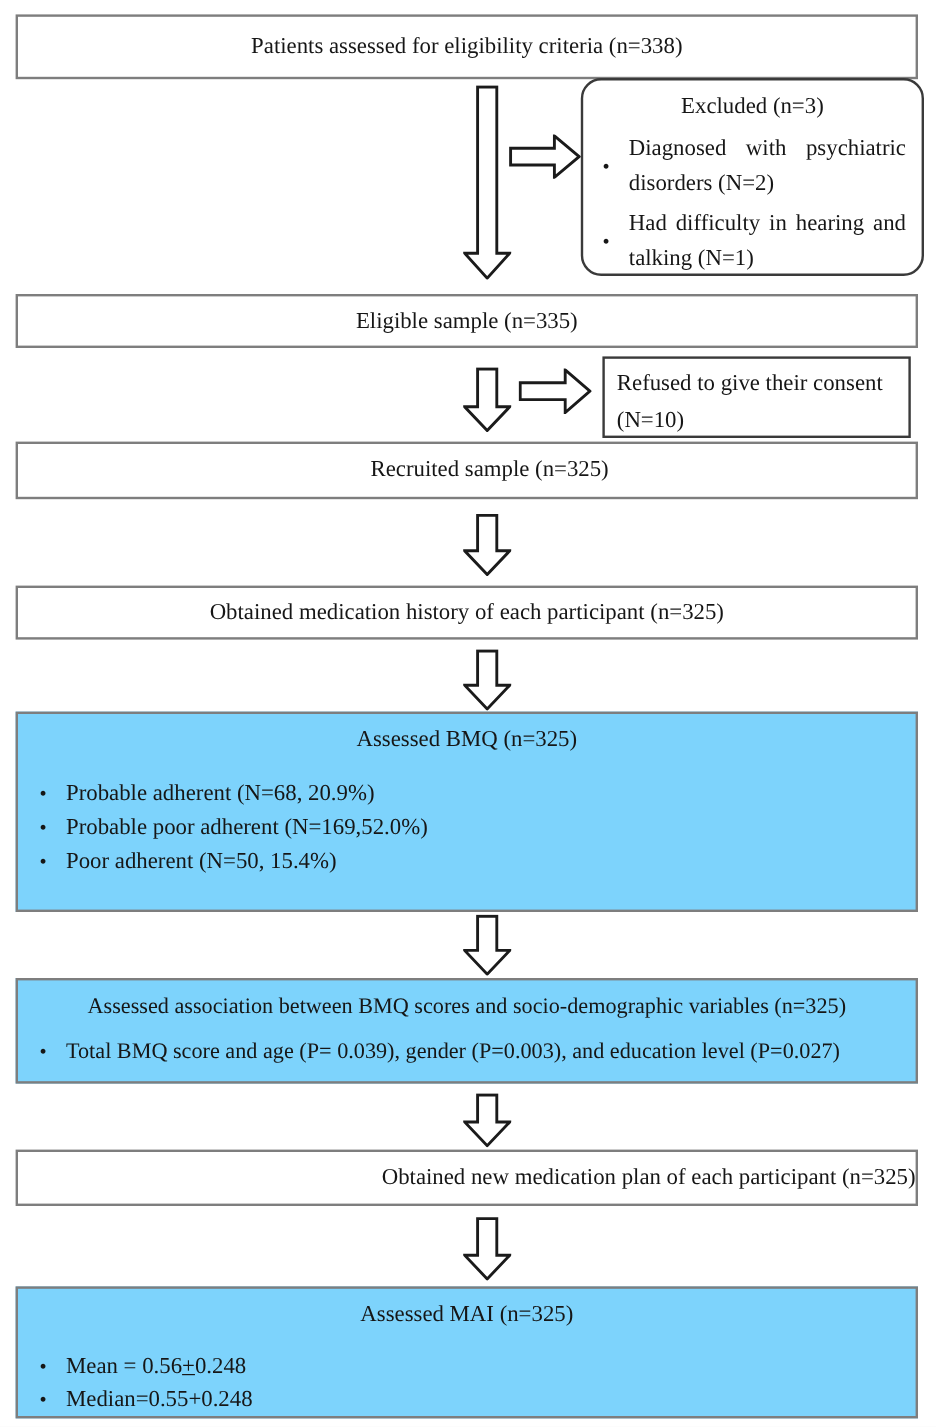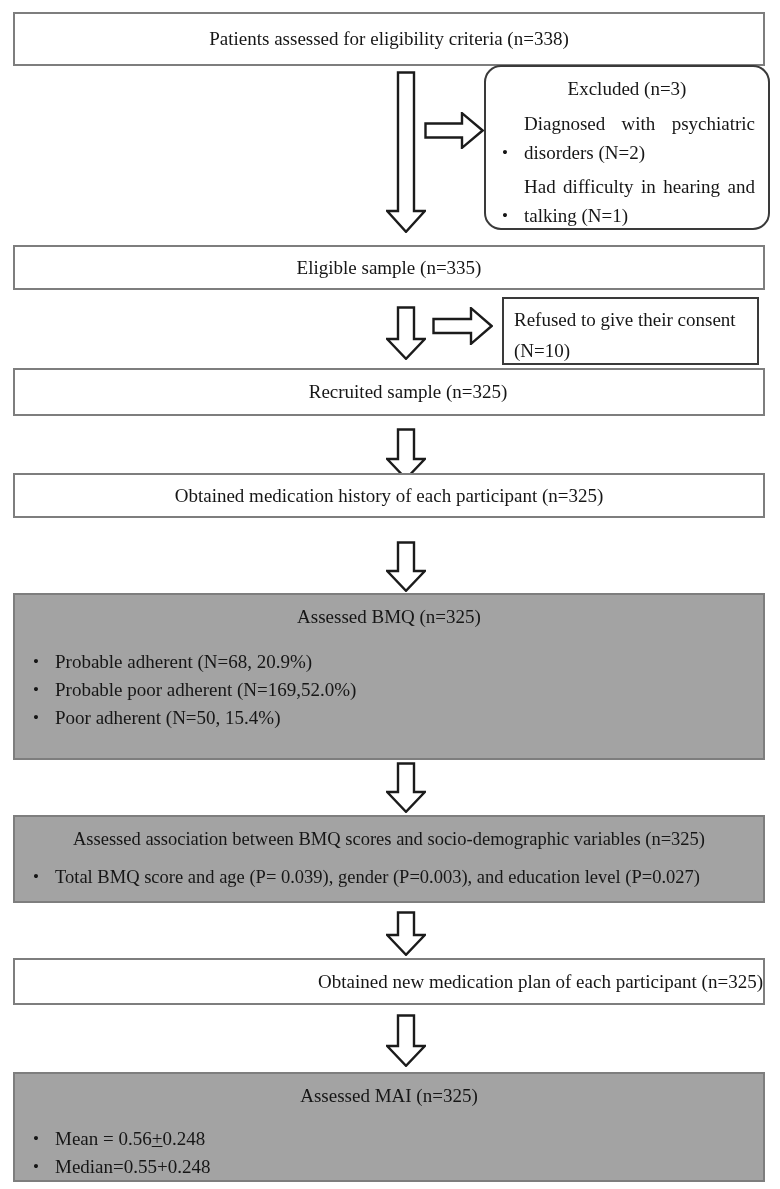--- a/index.html
+++ b/index.html
@@ -19,26 +19,26 @@
     position:absolute;left:13px;width:752px;border:2px solid var(--box-border);
     background:#fff;display:flex;align-items:center;justify-content:center;
     font-size:19px;white-space:nowrap;
   }
   .side-box{
     position:absolute;border:2px solid var(--side-border);background:#fff;
     font-size:19px;
   }
   .multi-box{
     position:absolute;left:13px;width:752px;border:2px solid var(--box-border);
-    background:#a3a3a3;font-size:19px;
+    background:#7dd3fc;font-size:19px;
   }
   .box-title{text-align:center;white-space:nowrap;}
   .arrow{position:absolute;}
   .arrow svg{display:block;width:100%;height:100%;}
-  .b-row{display:flex;align-items:flex-end;}
+  .b-row{display:flex;align-items:center;}
   .b-row .dot{flex:0 0 auto;text-align:center;}
   .b-row .dot::before{content:"\2022";}
   
   .main-list .b-row{padding-left:14px;line-height:28px;}
   .main-list .dot{width:14px;font-size:17px;}
   .main-list .b-text{padding-left:12px;white-space:nowrap;}
   
   .excl-list .b-row{padding-left:8px;line-height:29px;margin-top:5px;}
   .excl-list .dot{width:22px;font-size:17px;padding-top:1px;}
   .excl-list .b-text{flex:1 1 auto;padding-left:8px;padding-right:13px;text-align:justify;}
@@ -106,21 +106,21 @@
   <div class="wide-box" style="top:368px;height:48px;padding-left:38px;">
     <span class="box-title">Recruited sample (n=325)</span>
   </div>
 
   <div class="arrow" style="left:386px;top:428px;width:40px;height:52px;">
     <svg viewBox="0 0 40 52">
         <polygon points="12,1.5 28,1.5 28,31 38.8,31 20,50.8 1.2,31 12,31" fill="#ffffff" stroke="var(--arrow-stroke)" stroke-width="2.4" stroke-linejoin="miter"></polygon>
       </svg>
   </div>
 
-  <div class="wide-box" style="top:473px;height:45px;">
+  <div class="wide-box" style="top:488px;height:45px;">
     <span class="box-title">Obtained medication history of each participant (n=325)</span>
   </div>
 
   <div class="arrow" style="left:386px;top:541px;width:40px;height:51px;">
     <svg viewBox="0 0 40 51">
         <polygon points="12,1.5 28,1.5 28,30 38.8,30 20,49.8 1.2,30 12,30" fill="#ffffff" stroke="var(--arrow-stroke)" stroke-width="2.4" stroke-linejoin="miter"></polygon>
       </svg>
   </div>
 
   <div class="multi-box" style="top:593px;height:167px;">

